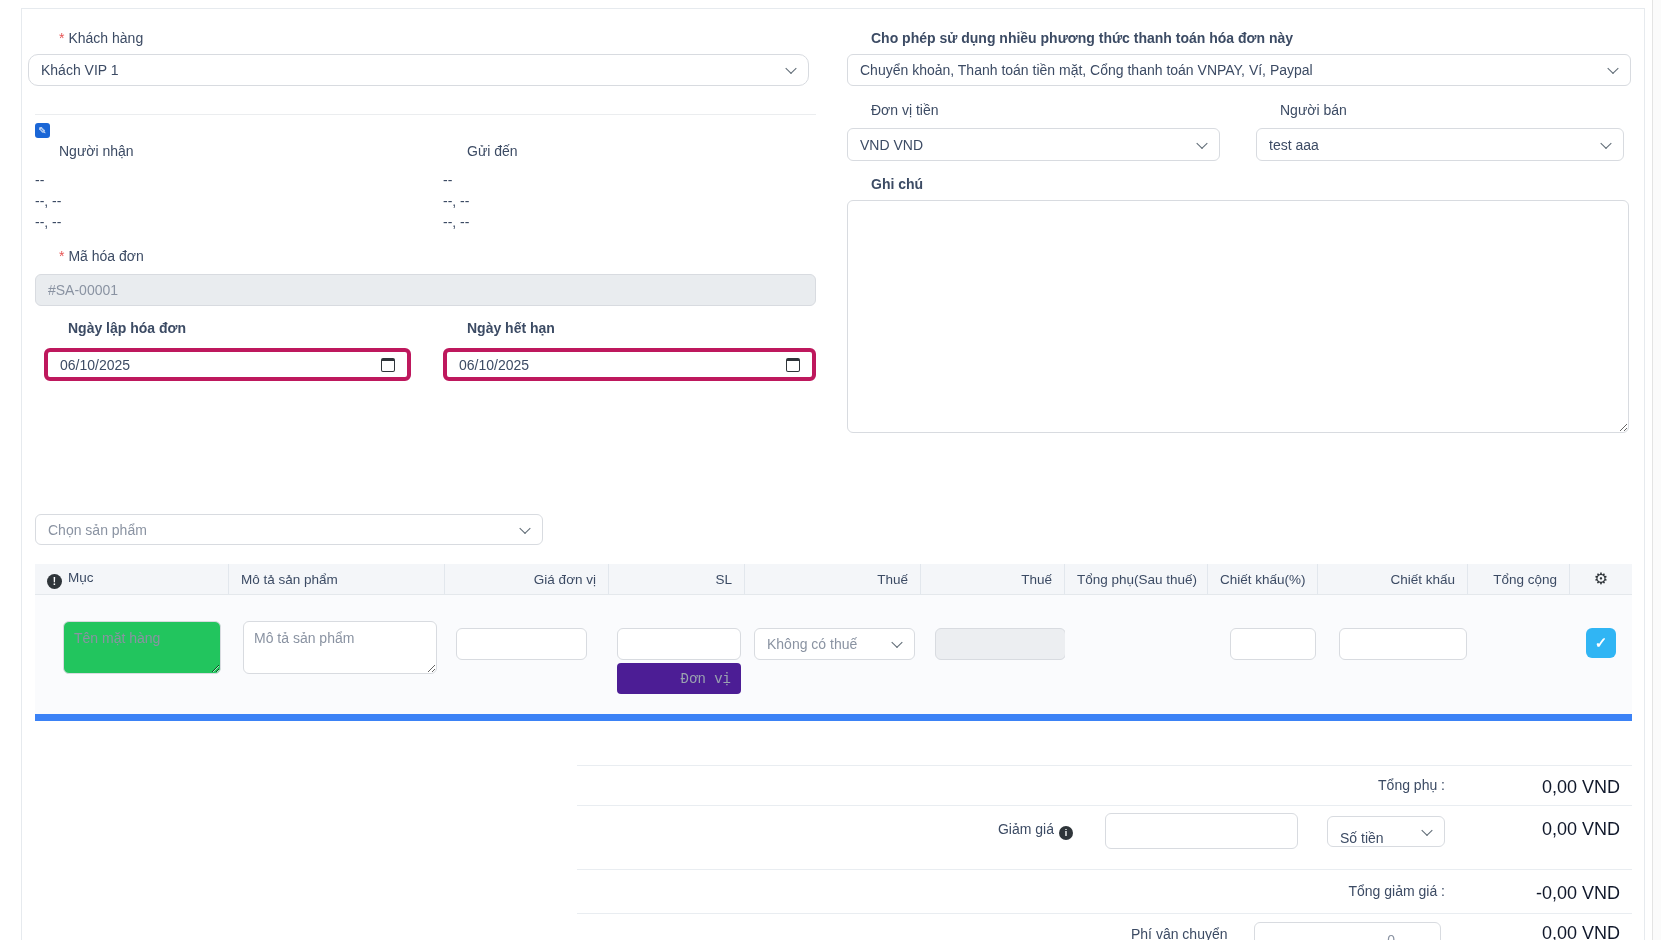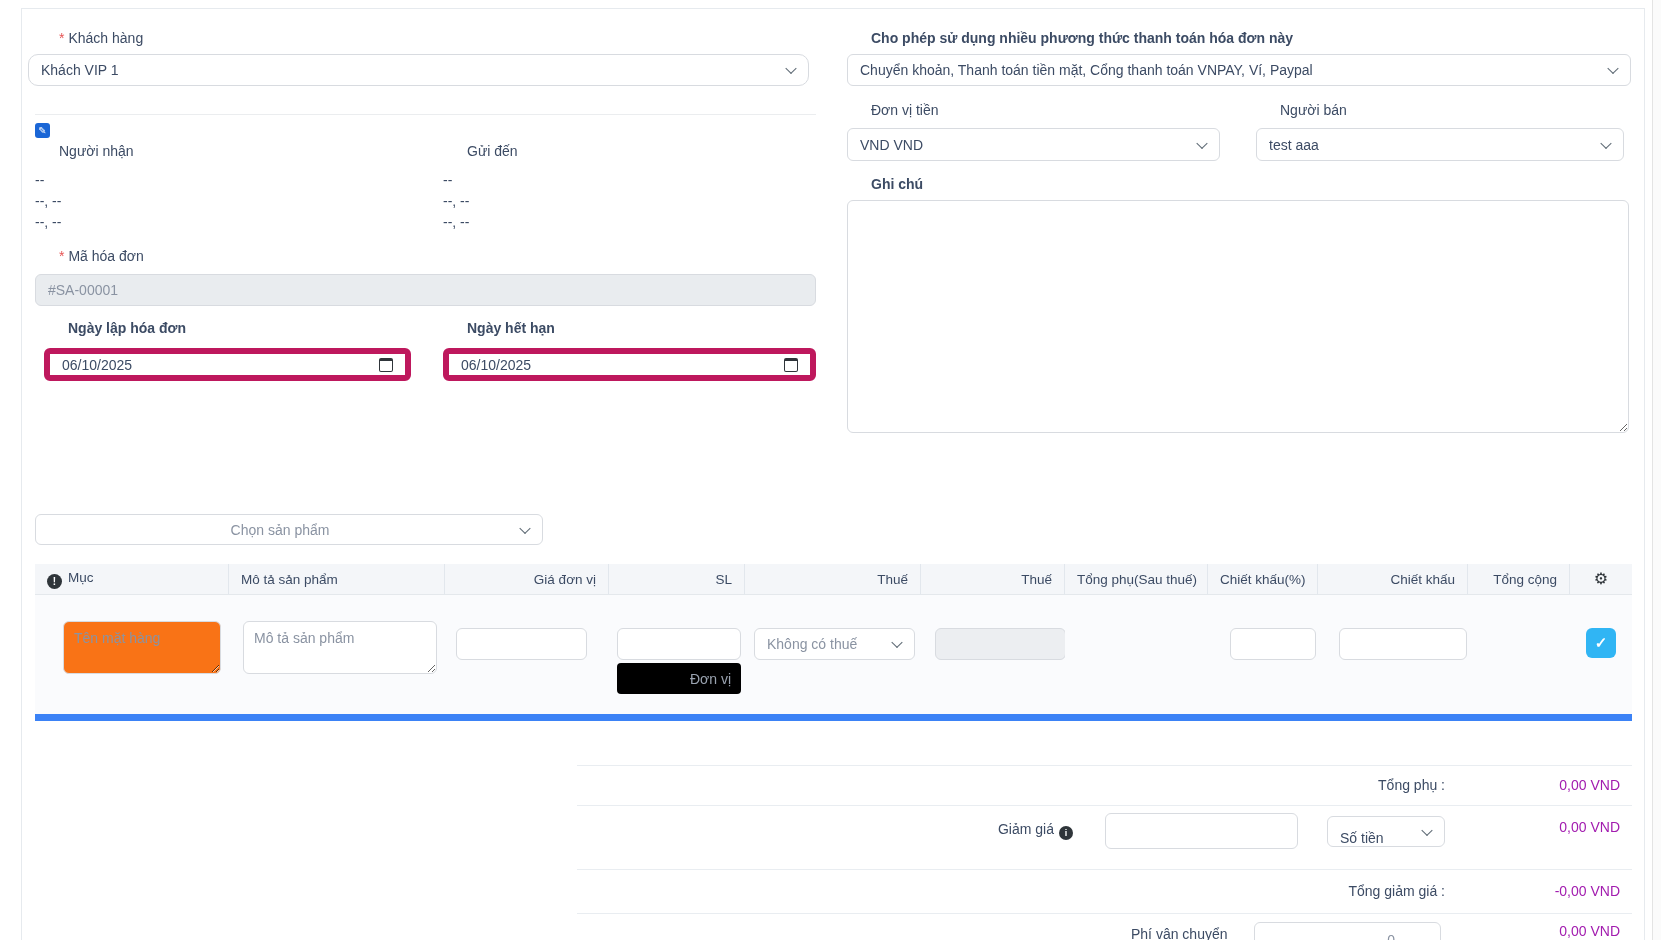--- a/index.html
+++ b/index.html
@@ -27,32 +27,32 @@
   }
   .gray{color:#8a93a2;}
   .inp{
     box-sizing:border-box;background:#fff;border:1px solid #d8dbe0;border-radius:6px;
     font-family:inherit;font-size:14px;color:#3c4b64;padding:0 12px;outline:none;
   }
   .inp::placeholder,.ta::placeholder{color:#8a93a2;opacity:1;}
   .inp-disabled{background:#e9ecef;color:#8a93a2;display:flex;align-items:center;
     box-sizing:border-box;border:1px solid #d8dbe0;border-radius:6px;padding:3px 12px;}
   .datebox{
-    box-sizing:border-box;background:#fff;border:6px solid #be185d;border-radius:6px;
+    box-sizing:border-box;background:#fff;border:4px solid #be185d;border-radius:6px;
     display:flex;align-items:center;padding:0 34px 0 12px;font-size:14px;color:#3c4b64;position:absolute;
   }
   .cal{
     position:absolute;right:12px;top:50%;transform:translateY(-50%);
     width:12px;height:10px;border:1.5px solid #2f353a;border-top-width:3.5px;border-radius:2px;
   }
   .ta{
     box-sizing:border-box;border:1px solid #d8dbe0;border-radius:6px;padding:8px 10px;
     font-family:inherit;font-size:14px;color:#3c4b64;resize:both;background:#fff;outline:none;
   }
-  .ta-gray{background:#f97316;}
+  .ta-gray{background:#22c55e;}
   .editbtn{
     position:absolute;width:15px;height:15px;background:#1a66d6;border-radius:3px;
     display:flex;align-items:center;justify-content:center;color:#fff;font-size:10px;line-height:10px;cursor:pointer;
   }
   .dashcol{position:absolute;font-size:14px;color:#3c4b64;line-height:21px;}
   table.items{
     position:absolute;left:35px;top:564px;width:1597px;
     border-collapse:separate;border-spacing:0;table-layout:fixed;
     border-bottom:7px solid #3b82f6;
   }
@@ -66,30 +66,30 @@
   table.items thead th.ar{text-align:right;}
   table.items tbody td{background:#fafbfd;vertical-align:top;padding:0;height:119px;}
   .circle-ico{
     display:inline-flex;align-items:center;justify-content:center;
     background:#2f353a;color:#fff;border-radius:50%;font-weight:700;
   }
   .alert-ico{width:15px;height:15px;font-size:10px;margin-right:6px;vertical-align:-3px;}
   .info-ico{width:14px;height:14px;font-size:9px;margin-left:5px;vertical-align:-2px;}
   .gear{font-size:16px;color:#2f353a;line-height:16px;}
   .unitblk{
-    box-sizing:border-box;background:#000000;border-radius:4px;color:#9aa3b0;
-    display:flex;align-items:center;justify-content:flex-end;padding:0 10px;font-size:14px;
+    box-sizing:border-box;background:#4c1d95;border-radius:4px;color:#9aa3b0;
+    display:flex;align-items:center;justify-content:flex-end;padding:0 10px;font-size:14px;font-family:Liberation Mono, monospace;
   }
   .checkbtn{
     width:30px;height:30px;background:#30b5f4;border-radius:6px;border:none;
     display:flex;align-items:center;justify-content:center;color:#fff;font-size:15px;font-weight:700;cursor:pointer;
   }
   .trow{position:absolute;left:577px;width:1055px;border-top:1px solid #e9edf1;box-sizing:border-box;}
   .tlabel{position:absolute;right:187px;font-size:14px;color:#3c4b64;white-space:nowrap;}
-  .tval{position:absolute;right:12px;font-size:14px;color:#a21caf;white-space:nowrap;}
+  .tval{position:absolute;right:12px;font-size:18px;color:#0f172a;white-space:nowrap;}
   .scrollbar{
     position:absolute;left:1652px;top:0;width:9px;height:940px;
     background:#fbfbfb;border-left:1px solid #e4e4e4;
   }
 </style>
 </head>
 <body>
 
 <div class="abs card" style="left:21px;top:8px;width:1624px;height:990px;"></div>
 
@@ -151,21 +151,21 @@
 
 <div class="lbl" style="left:1256px;top:102px;">Người bán</div>
 <div class="selbox abs" style="left:1256px;top:128px;width:368px;height:33px;">
   <span class="selval">test aaa</span>
   <span class="chev"></span>
 </div>
 
 <div class="lbl bold" style="left:847px;top:176px;">Ghi chú</div>
 <textarea class="abs ta" style="left: 847px; top: 200px; width: 782px; height: 233px;"></textarea>
 
-<div class="selbox abs" style="left:35px;top:514px;width:508px;height:31px;justify-content:center;">
+<div class="selbox abs" style="left:35px;top:514px;width:508px;height:31px;">
   <span class="selval gray">Chọn sản phẩm</span>
   <span class="chev"></span>
 </div>
 
 <table class="items">
   <colgroup>
     <col style="width:194px">
       <col style="width:216px">
       <col style="width:164px">
       <col style="width:136px">

